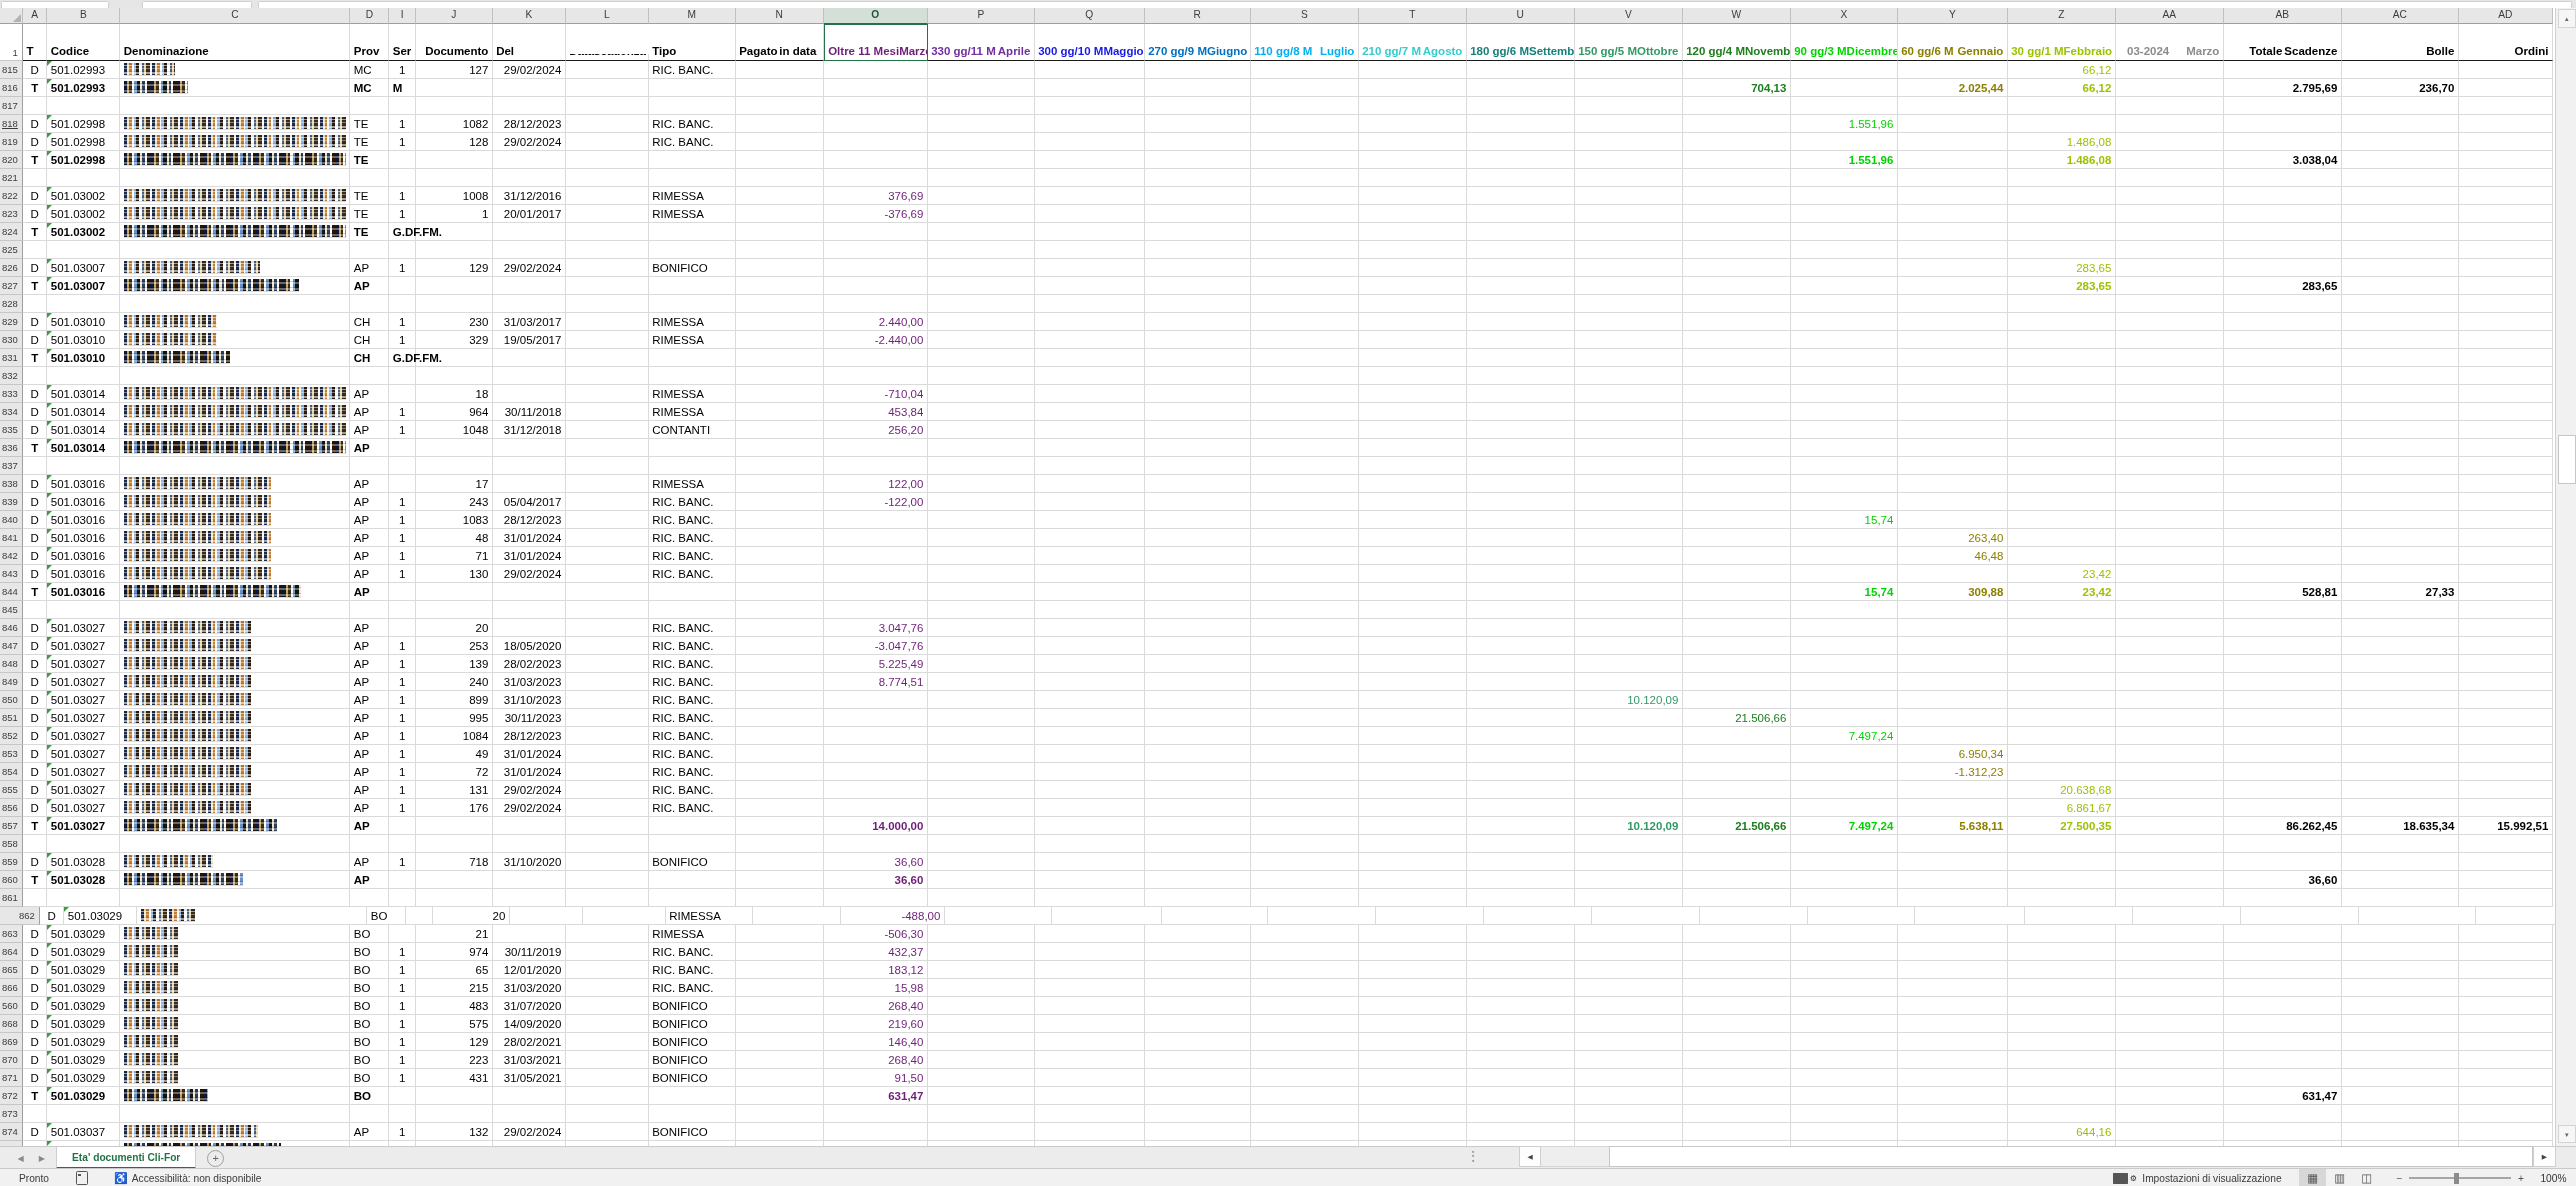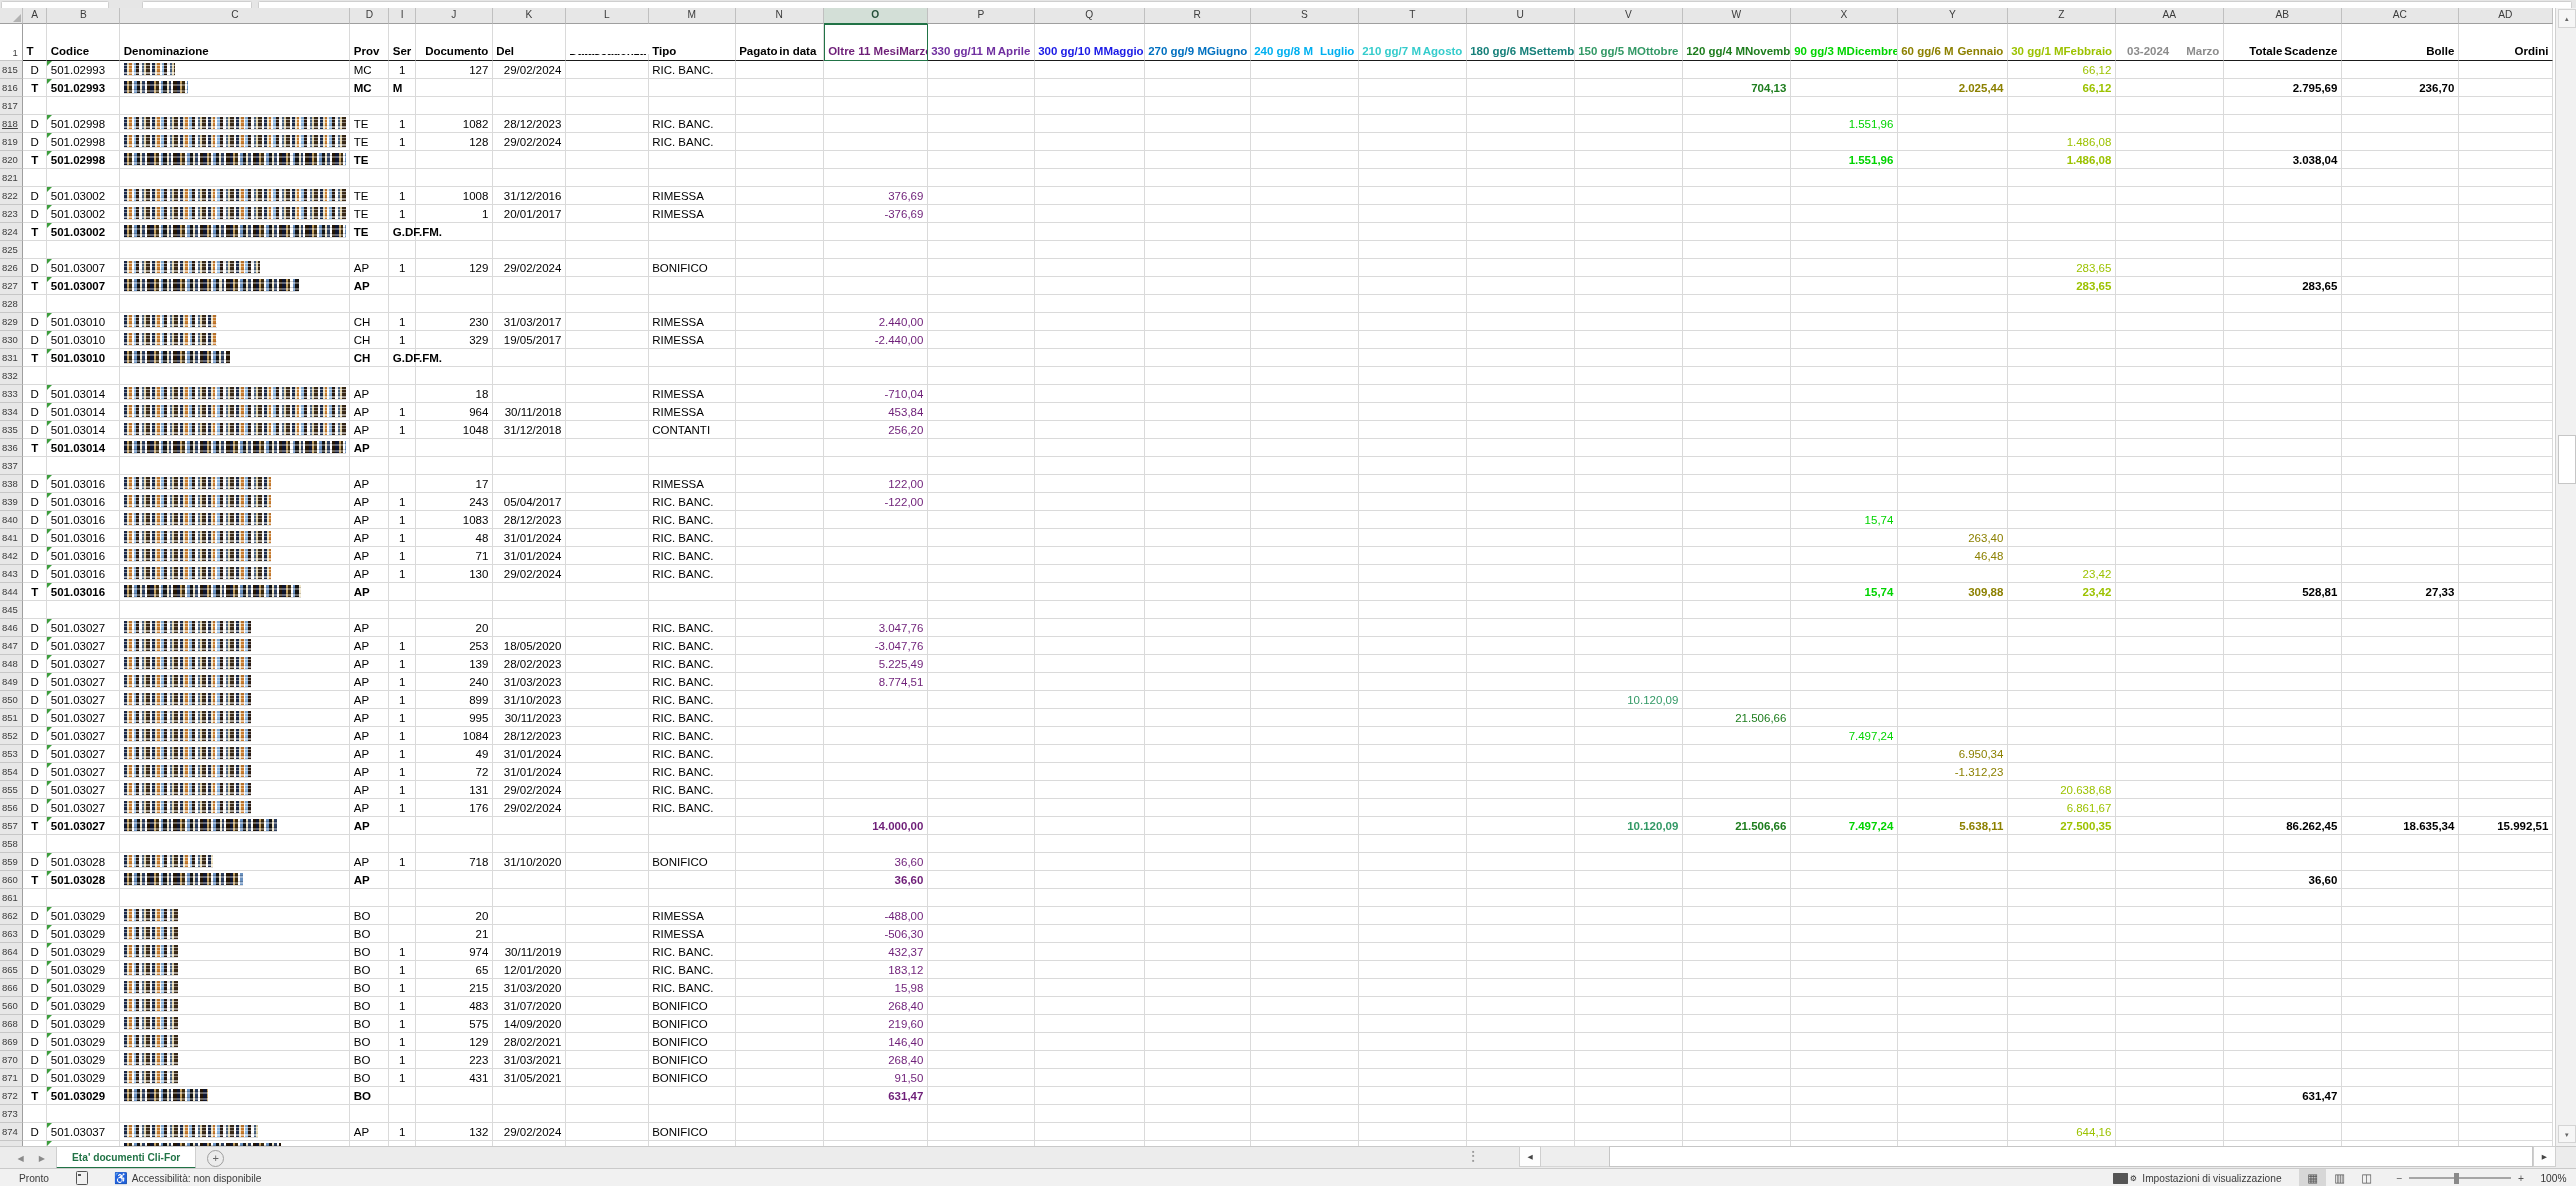--- a/index.html
+++ b/index.html
@@ -154,21 +154,21 @@
         </div>
         <div class="c " style="width: 110px; color: rgb(26, 26, 230);">
           <span class="hd2">300 gg/10 M</span>
           <span class="hd2">Maggio</span>
         </div>
         <div class="c " style="width: 106px; color: rgb(0, 112, 192);">
           <span class="hd2">270 gg/9 M</span>
           <span class="hd2">Giugno</span>
         </div>
         <div class="c " style="width: 108px; color: rgb(0, 176, 240);">
-          <span class="hd2">240 gg/8 M</span>
+          <span class="hd2">110 gg/8 M</span>
           <span class="hd2">Luglio</span>
         </div>
         <div class="c " style="width: 108px; color: rgb(53, 204, 204);">
           <span class="hd2">210 gg/7 M</span>
           <span class="hd2">Agosto</span>
         </div>
         <div class="c " style="width: 108px; color: rgb(23, 128, 122);">
           <span class="hd2">180 gg/6 M</span>
           <span class="hd2">Settembre</span>
         </div>
@@ -1640,21 +1640,21 @@
         <div class="c " style="width: 108px;"></div>
         <div class="c " style="width: 107px;"></div>
         <div class="c " style="width: 110px;"></div>
         <div class="c " style="width: 108px;"></div>
         <div class="c " style="width: 108px;"></div>
         <div class="c " style="width: 118px;"></div>
         <div class="c " style="width: 117px;"></div>
         <div class="c " style="width: 94px;"></div>
       </div>
       <div class="r row">
-        <div class="c gut" style="width: 23px;">862</div>
+        <div class="c gut" style="width: 40px;">862</div>
         <div class="c ctr" style="width: 24.4px;">D</div>
         <div class="c codecell" style="width: 73px;"><span class="gtri"></span>501.03029</div>
         <div class="c " style="width: 230px;">
           <span class="redact" style="width: 54px;"></span>
         </div>
         <div class="c " style="width: 39px;">BO</div>
         <div class="c ctr" style="width: 26.4px;"></div>
         <div class="c num" style="width: 77px;">20</div>
         <div class="c num" style="width: 73px;"></div>
         <div class="c " style="width: 83px;"></div>

